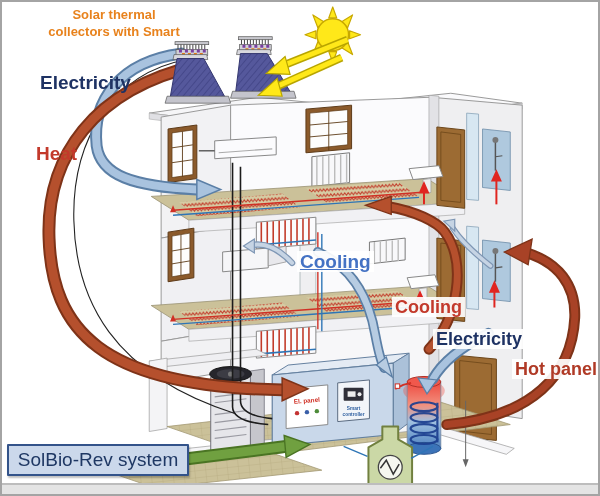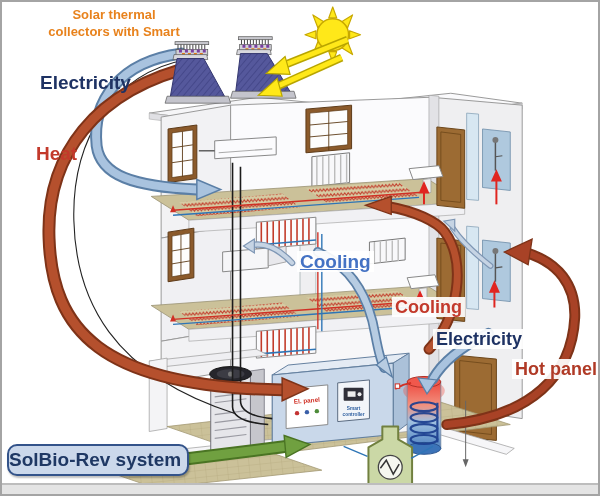--- a/index.html
+++ b/index.html
@@ -14,22 +14,22 @@
   .title{left:16px;top:4px;width:192px;text-align:center;color:#E8821C;font-size:13px;line-height:17px;}
   .elec-left{left:38px;top:71px;color:#1E3263;font-size:19px;}
   .heat{left:34px;top:142px;color:#C3392B;font-size:19px;}
   .onwhite{background:rgba(255,255,255,.92);padding:1px 3px;}
   .cooling{left:295px;top:249px;color:#4472C4;font-size:19px;text-decoration:underline;}
   .heating{left:390px;top:295px;color:#C3392B;font-size:18px;}
   .elec-right{left:431px;top:327px;color:#1E3263;font-size:18px;}
   .hotwater{left:510px;top:357px;color:#B03A26;font-size:18px;}
   .solbio{
     left:5px;top:442px;width:178px;height:28px;
-    background:#CBD8EB;border:2px solid #33538A;border-radius:10px;
-    color:#1F3864;font-size:19px;font-weight:bold;line-height:28px;
+    background:#CBD8EB;border:2px solid #33538A;border-radius:1px;
+    color:#1F3864;font-size:19px;font-weight:normal;text-align:center;line-height:28px;
     box-shadow:1px 2px 2px rgba(0,0,0,.25);
   }
 </style>
 </head>
 <body>
 
 <div class="stage">
 
 <svg class="scene" viewBox="0 0 600 496">
   <defs>

